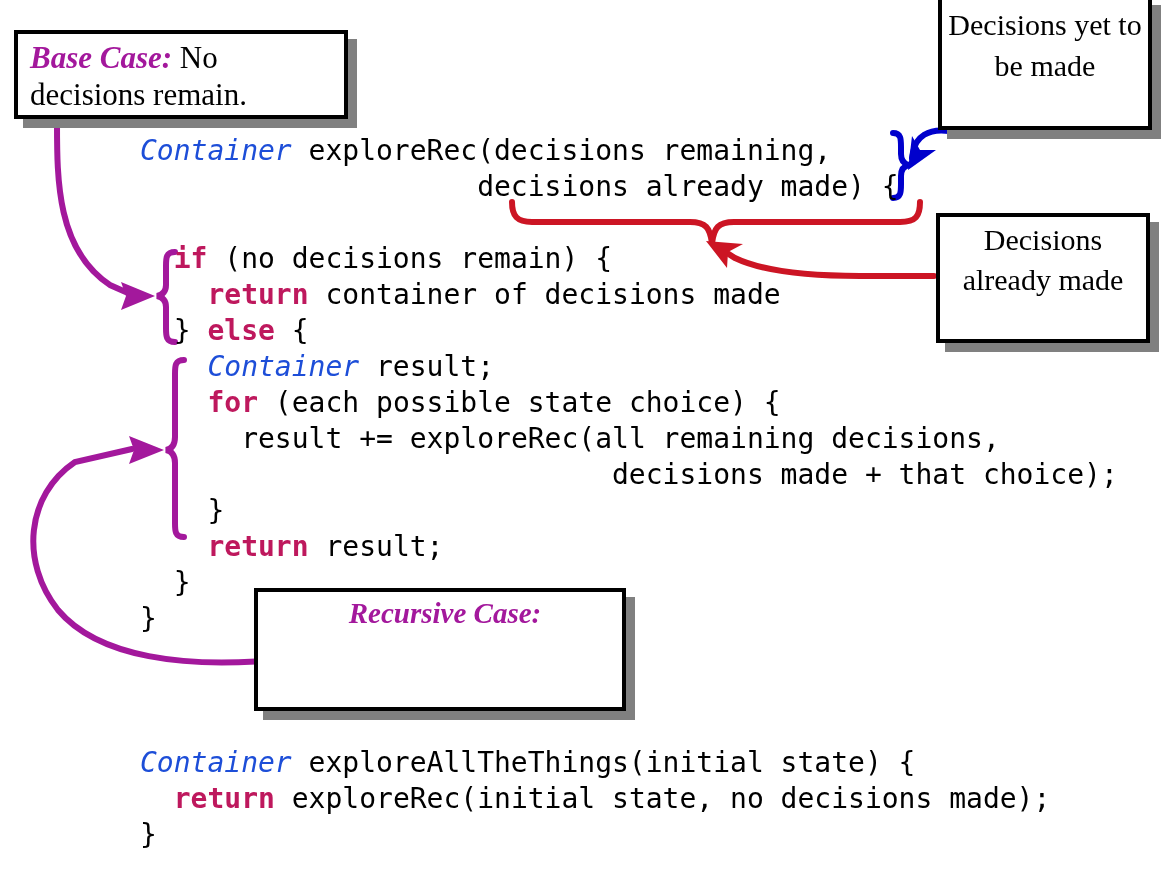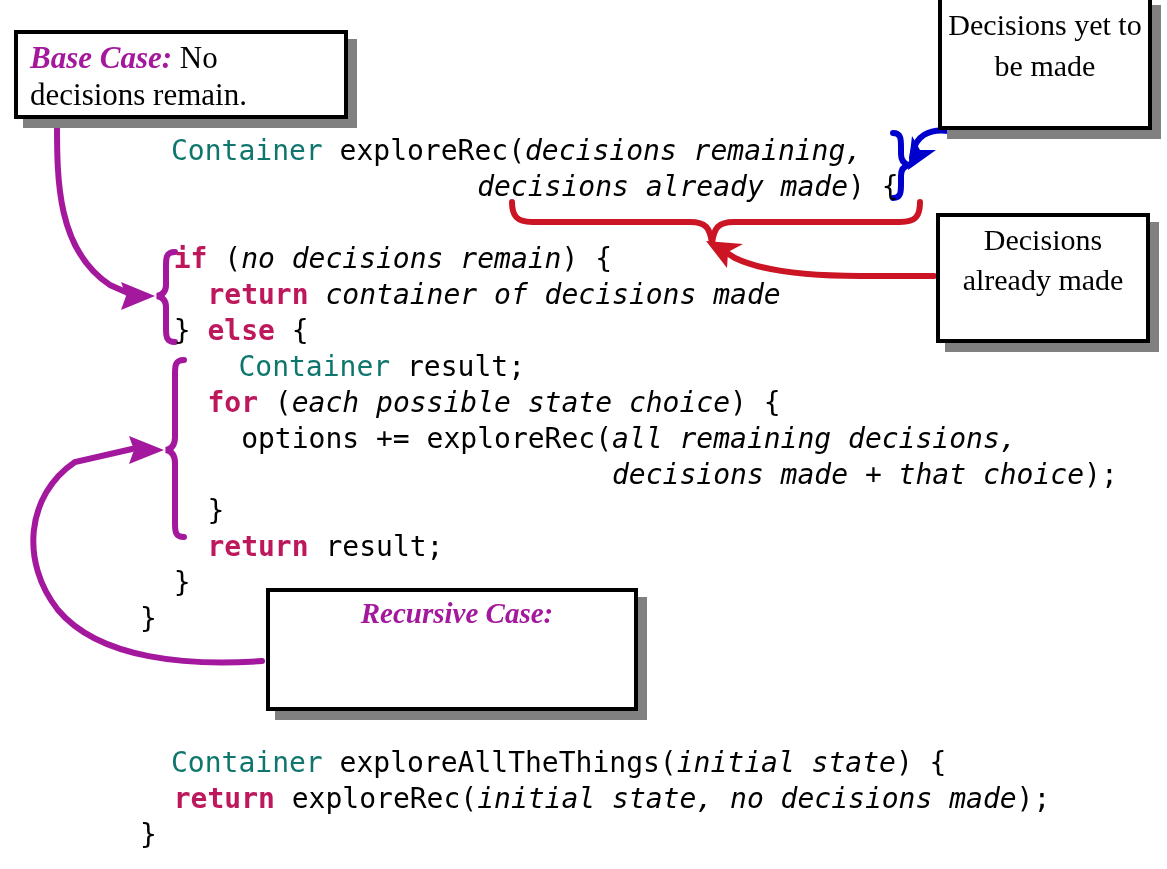--- a/index.html
+++ b/index.html
@@ -15,31 +15,31 @@
            color:#000000;box-sizing:border-box;}
   .callout .lead{color:#A3189C;font-weight:bold;font-style:italic;}
   .callout .body{color:#000000;font-weight:normal;font-style:normal;}
 
   #box-base{left:14px;top:30px;width:334px;height:89px;
             font-size:31px;line-height:37px;padding:5px 10px 4px 12px;text-align:left;}
   #box-yet{left:938px;top:-4px;width:214px;height:134px;
            font-size:30px;line-height:41px;padding:4px 6px 0 6px;text-align:center;}
   #box-already{left:936px;top:213px;width:214px;height:130px;
                font-size:30px;line-height:40px;padding:3px 6px 0 6px;text-align:center;}
-  #box-recursive{left:266px;top:588px;width:372px;height:123px;
+  #box-recursive{left:254px;top:588px;width:372px;height:123px;
                  font-size:29px;line-height:38px;padding:2px 8px 0 18px;text-align:left;}
   #box-recursive .lead{display:block;text-align:center;}
 
   
   .code{position:absolute;white-space:pre;
         font-family:"DejaVu Sans Mono","Liberation Mono",monospace;
         font-size:28px;line-height:36px;color:#000000;}
   .kw{color:#be185d;font-weight:bold;font-style:normal;}
-  .ty{color:#0f766e;margin-left:31px;}
-  .ph{font-style:italic;color:#000000;}
+  .ty{font-style:italic;color:#1d4ed8;}
+  .ph{color:#000000;}
   .pl{font-style:normal;color:#000000;}
 
   #code-sig{left:140px;top:133px;}
   #code-body{left:140px;top:241px;}
   #code-tail{left:140px;top:745px;}
 
   svg.overlay{position:absolute;left:0;top:0;width:1167px;height:869px;
               pointer-events:none;}
 </style>
 </head>
@@ -88,21 +88,21 @@
   </svg>
 
   <div class="code" id="code-sig"><span class="ty">Container</span><span class="pl"> exploreRec(</span><span class="ph">decisions remaining,</span>
 <span class="pl">                    </span><span class="ph">decisions already made</span><span class="pl">) {</span></div>
 
   <div class="code" id="code-body"><span class="pl">  </span><span class="kw">if</span><span class="pl"> (</span><span class="ph">no decisions remain</span><span class="pl">) {</span>
 <span class="pl">    </span><span class="kw">return</span><span class="ph"> container of decisions made</span>
 <span class="pl">  </span><span class="pl">} </span><span class="kw">else</span><span class="pl"> {</span>
 <span class="pl">    </span><span class="ty">Container</span><span class="pl"> result;</span>
 <span class="pl">    </span><span class="kw">for</span><span class="pl"> (</span><span class="ph">each possible state choice</span><span class="pl">) {</span>
-<span class="pl">      </span><span class="pl">options += exploreRec(</span><span class="ph">all remaining decisions,</span>
+<span class="pl">      </span><span class="pl">result += exploreRec(</span><span class="ph">all remaining decisions,</span>
 <span class="pl">                            </span><span class="ph">decisions made + that choice</span><span class="pl">);</span>
 <span class="pl">    </span><span class="pl">}</span>
 <span class="pl">    </span><span class="kw">return</span><span class="pl"> result;</span>
 <span class="pl">  </span><span class="pl">}</span>
 <span class="pl">}</span></div>
 
   <div class="code" id="code-tail"><span class="ty">Container</span><span class="pl"> exploreAllTheThings(</span><span class="ph">initial state</span><span class="pl">) {</span>
 <span class="pl">  </span><span class="kw">return</span><span class="pl"> exploreRec(</span><span class="ph">initial state, no decisions made</span><span class="pl">);</span>
 <span class="pl">}</span></div>
 

